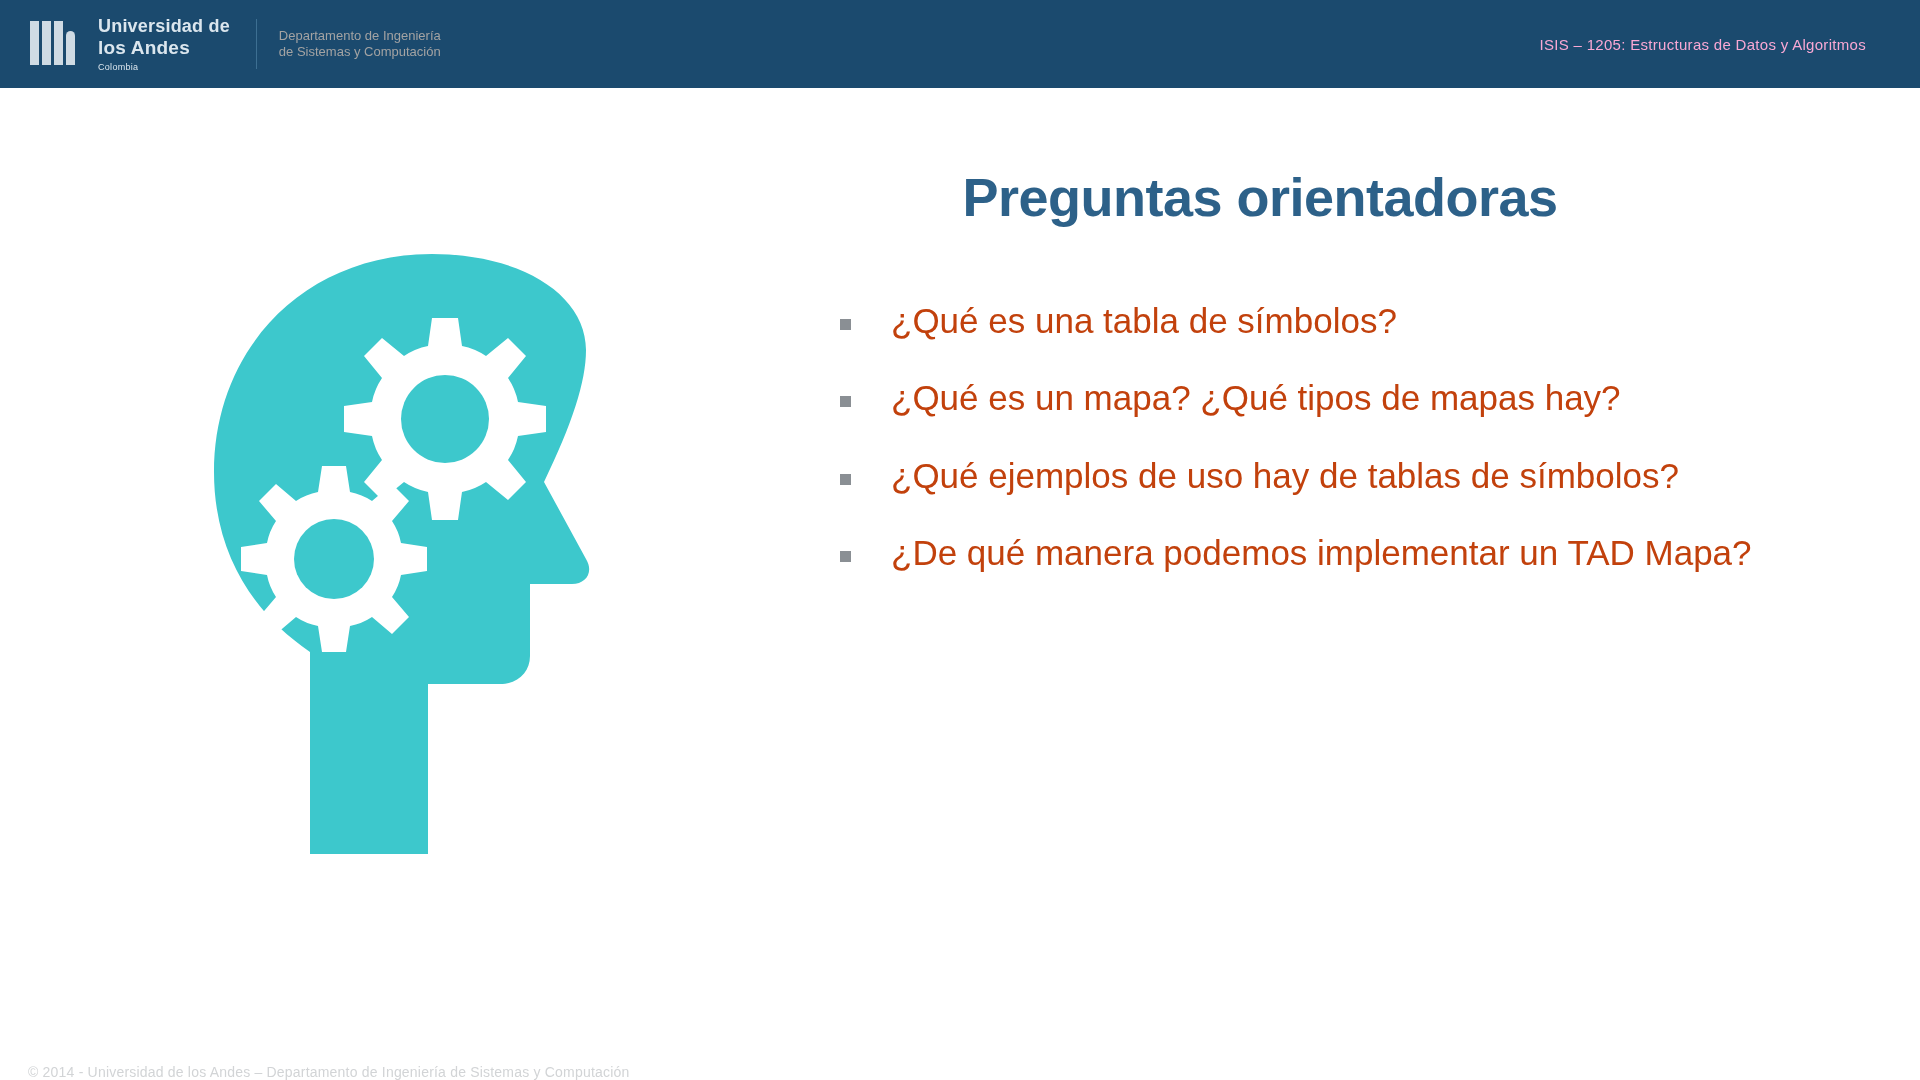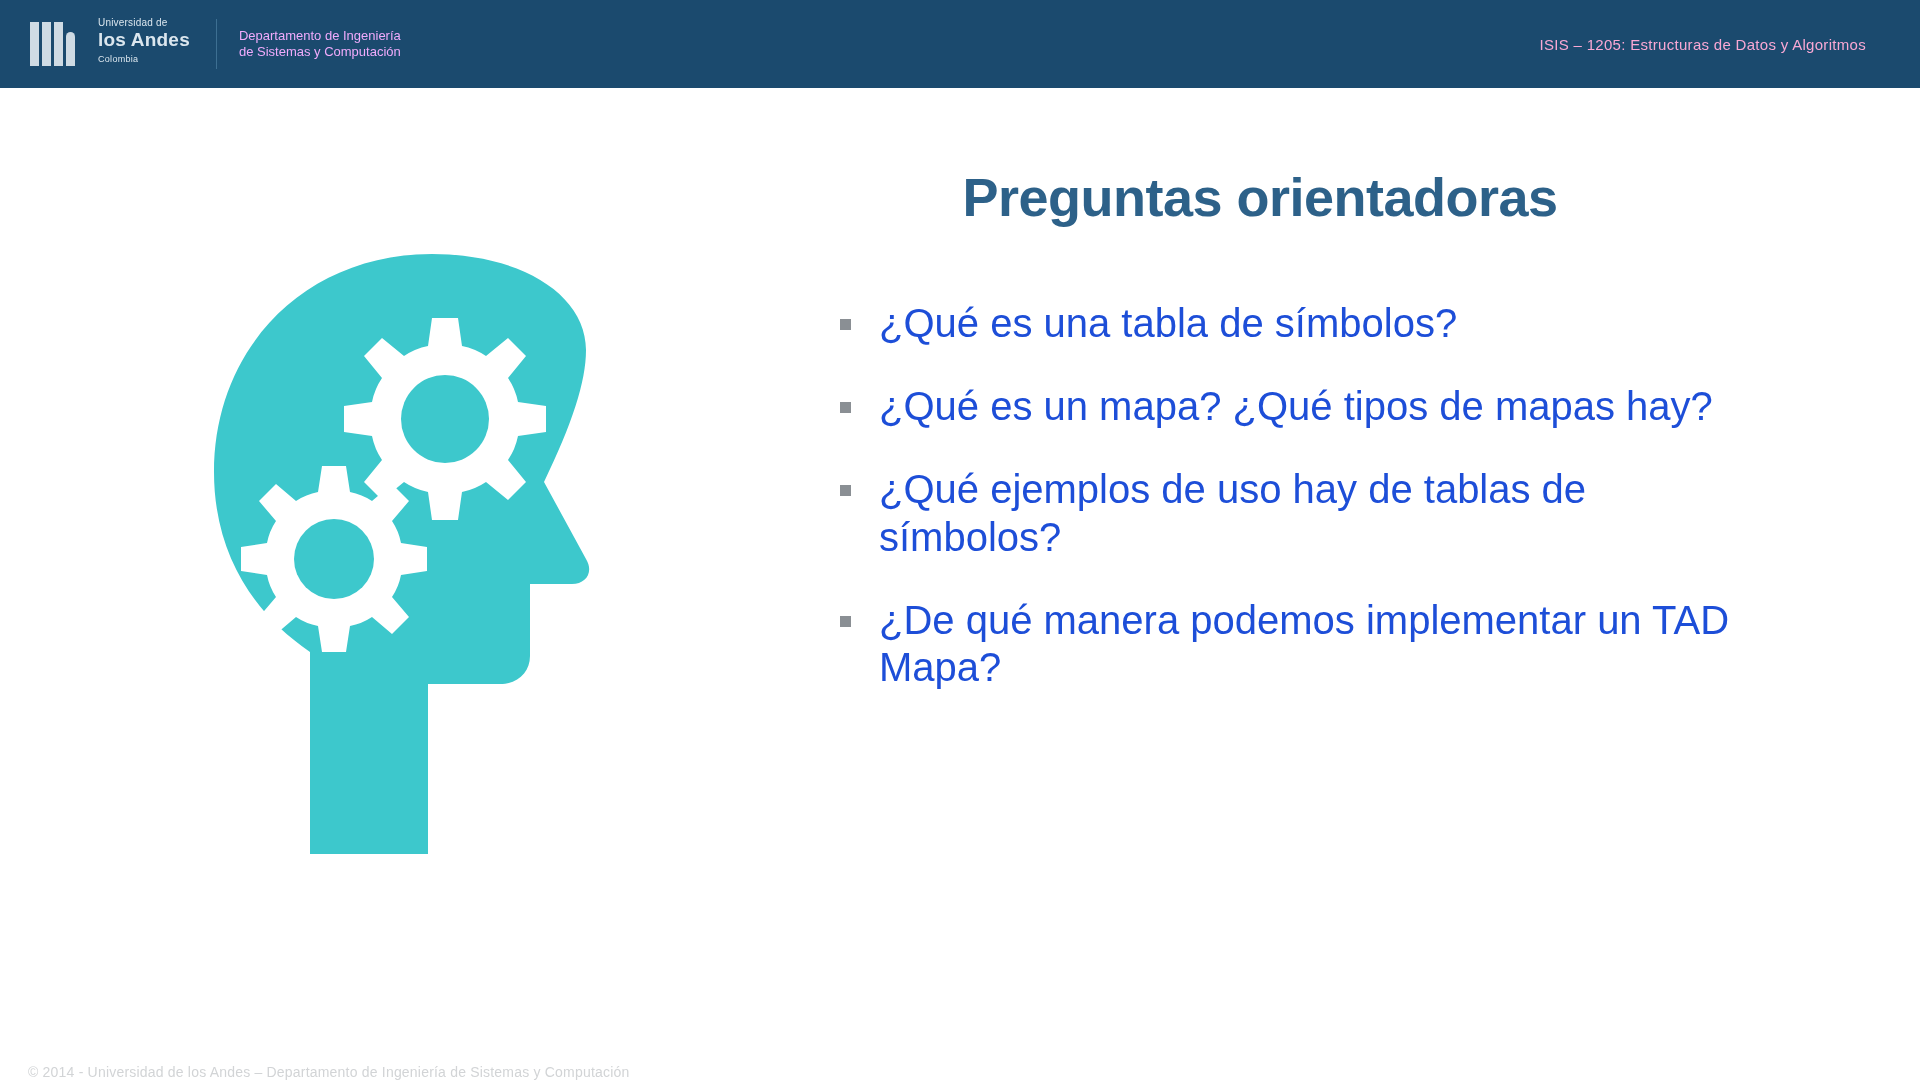--- a/index.html
+++ b/index.html
@@ -52,33 +52,33 @@
   .logo-mark .b2 { left: 14px; width: 9px;  height: 44px; }
   .logo-mark .b3 { left: 26px; width: 9px;  height: 44px; }
   .logo-mark .b4 { left: 38px; width: 9px;  height: 34px; border-top-left-radius: 9px; border-top-right-radius: 9px; }
 
   .logo-text {
     margin-left: 12px;
     color: #dbe6ee;
     line-height: 1.08;
     padding-top: 2px;
   }
-  .logo-text .l1 { font-size: 10px; font-weight: 400; letter-spacing: .2px; }
+  .logo-text .l1 { font-size: 18px; font-weight: 700; letter-spacing: .2px; }
   .logo-text .l2 { font-size: 19px; font-weight: 700; letter-spacing: .2px; margin-top: 1px; }
   .logo-text .l3 { font-size: 9px;  font-weight: 400; letter-spacing: .3px; margin-top: 5px; }
 
   .header-divider {
     width: 1px;
     height: 50px;
     background: #3d6f92;
     margin: 0 22px 0 26px;
   }
 
   .dept-text {
-    color: #f0abfc;
+    color: #a3a3a3;
     font-size: 13px;
     line-height: 1.25;
     font-weight: 400;
   }
 
   .course-label {
     position: absolute;
     right: 54px;
     top: 50%;
     transform: translateY(-50%);
@@ -139,25 +139,26 @@
   .bullet-marker {
     flex: none;
     width: 11px;
     height: 11px;
     background: #8a8f94;
     margin-top: 19px;
     margin-right: 28px;
   }
 
   .bullet-text {
-    color: #1d4ed8;
-    font-size: 40px;
+    color: #c2410c;
+    font-size: 35px;
     line-height: 1.18;
     font-weight: 400;
     max-width: 880px;
+    margin-left: 12px;
   }
 
   
   .footer {
     position: absolute;
     left: 28px;
     bottom: 16px;
     color: #d2d4d6;
     font-size: 14px;
     letter-spacing: .2px;

